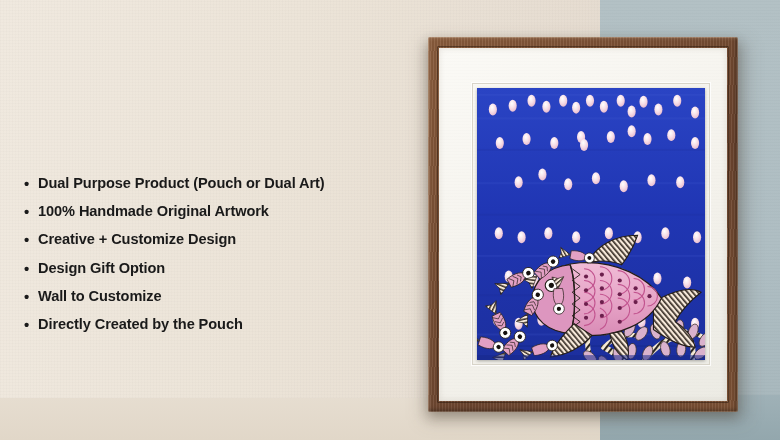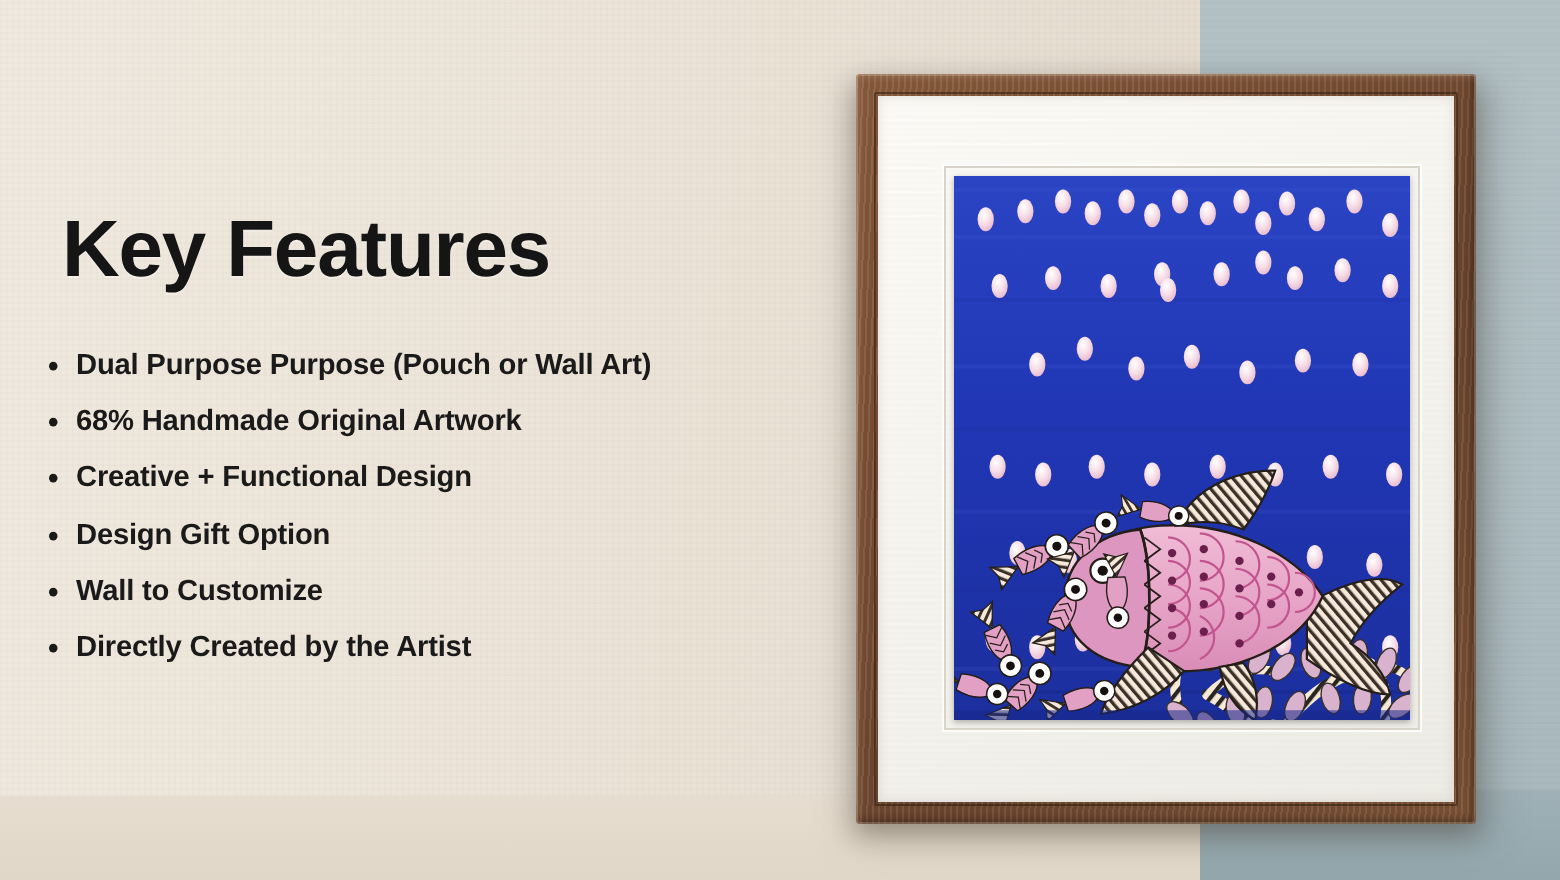--- a/index.html
+++ b/index.html
@@ -114,46 +114,45 @@
 <body>
 
 <div class="slide">
 
   <div class="bg-left"></div>
   <div class="bg-right"></div>
   <div class="bg-right-bottom"></div>
   <div class="floor-strip"></div>
 
   <div class="text-col">
-    <div class="title">Key Features</div>
 
     <ul class="bullets">
       <li>
         <span class="dot">•</span>
-        <span class="btxt">Dual Purpose Purpose (Pouch or Wall Art)</span>
-      </li>
-      <li>
-        <span class="dot">•</span>
-        <span class="btxt">68% Handmade Original Artwork</span>
-      </li>
-      <li>
-        <span class="dot">•</span>
-        <span class="btxt">Creative + Functional Design</span>
+        <span class="btxt">Dual Purpose Product (Pouch or Dual Art)</span>
+      </li>
+      <li>
+        <span class="dot">•</span>
+        <span class="btxt">100% Handmade Original Artwork</span>
+      </li>
+      <li>
+        <span class="dot">•</span>
+        <span class="btxt">Creative + Customize Design</span>
       </li>
       <li>
         <span class="dot">•</span>
         <span class="btxt">Design Gift Option</span>
       </li>
       <li>
         <span class="dot">•</span>
         <span class="btxt"> Wall to Customize</span>
       </li>
       <li>
         <span class="dot">•</span>
-        <span class="btxt">Directly Created by the Artist</span>
+        <span class="btxt">Directly Created by the Pouch</span>
       </li>
     </ul>
   </div>
 
   <div class="frame-shadow"></div>
 
   <div class="frame">
     <div class="mat">
       <div class="mat-bevel"></div>
       <div class="artwork">

